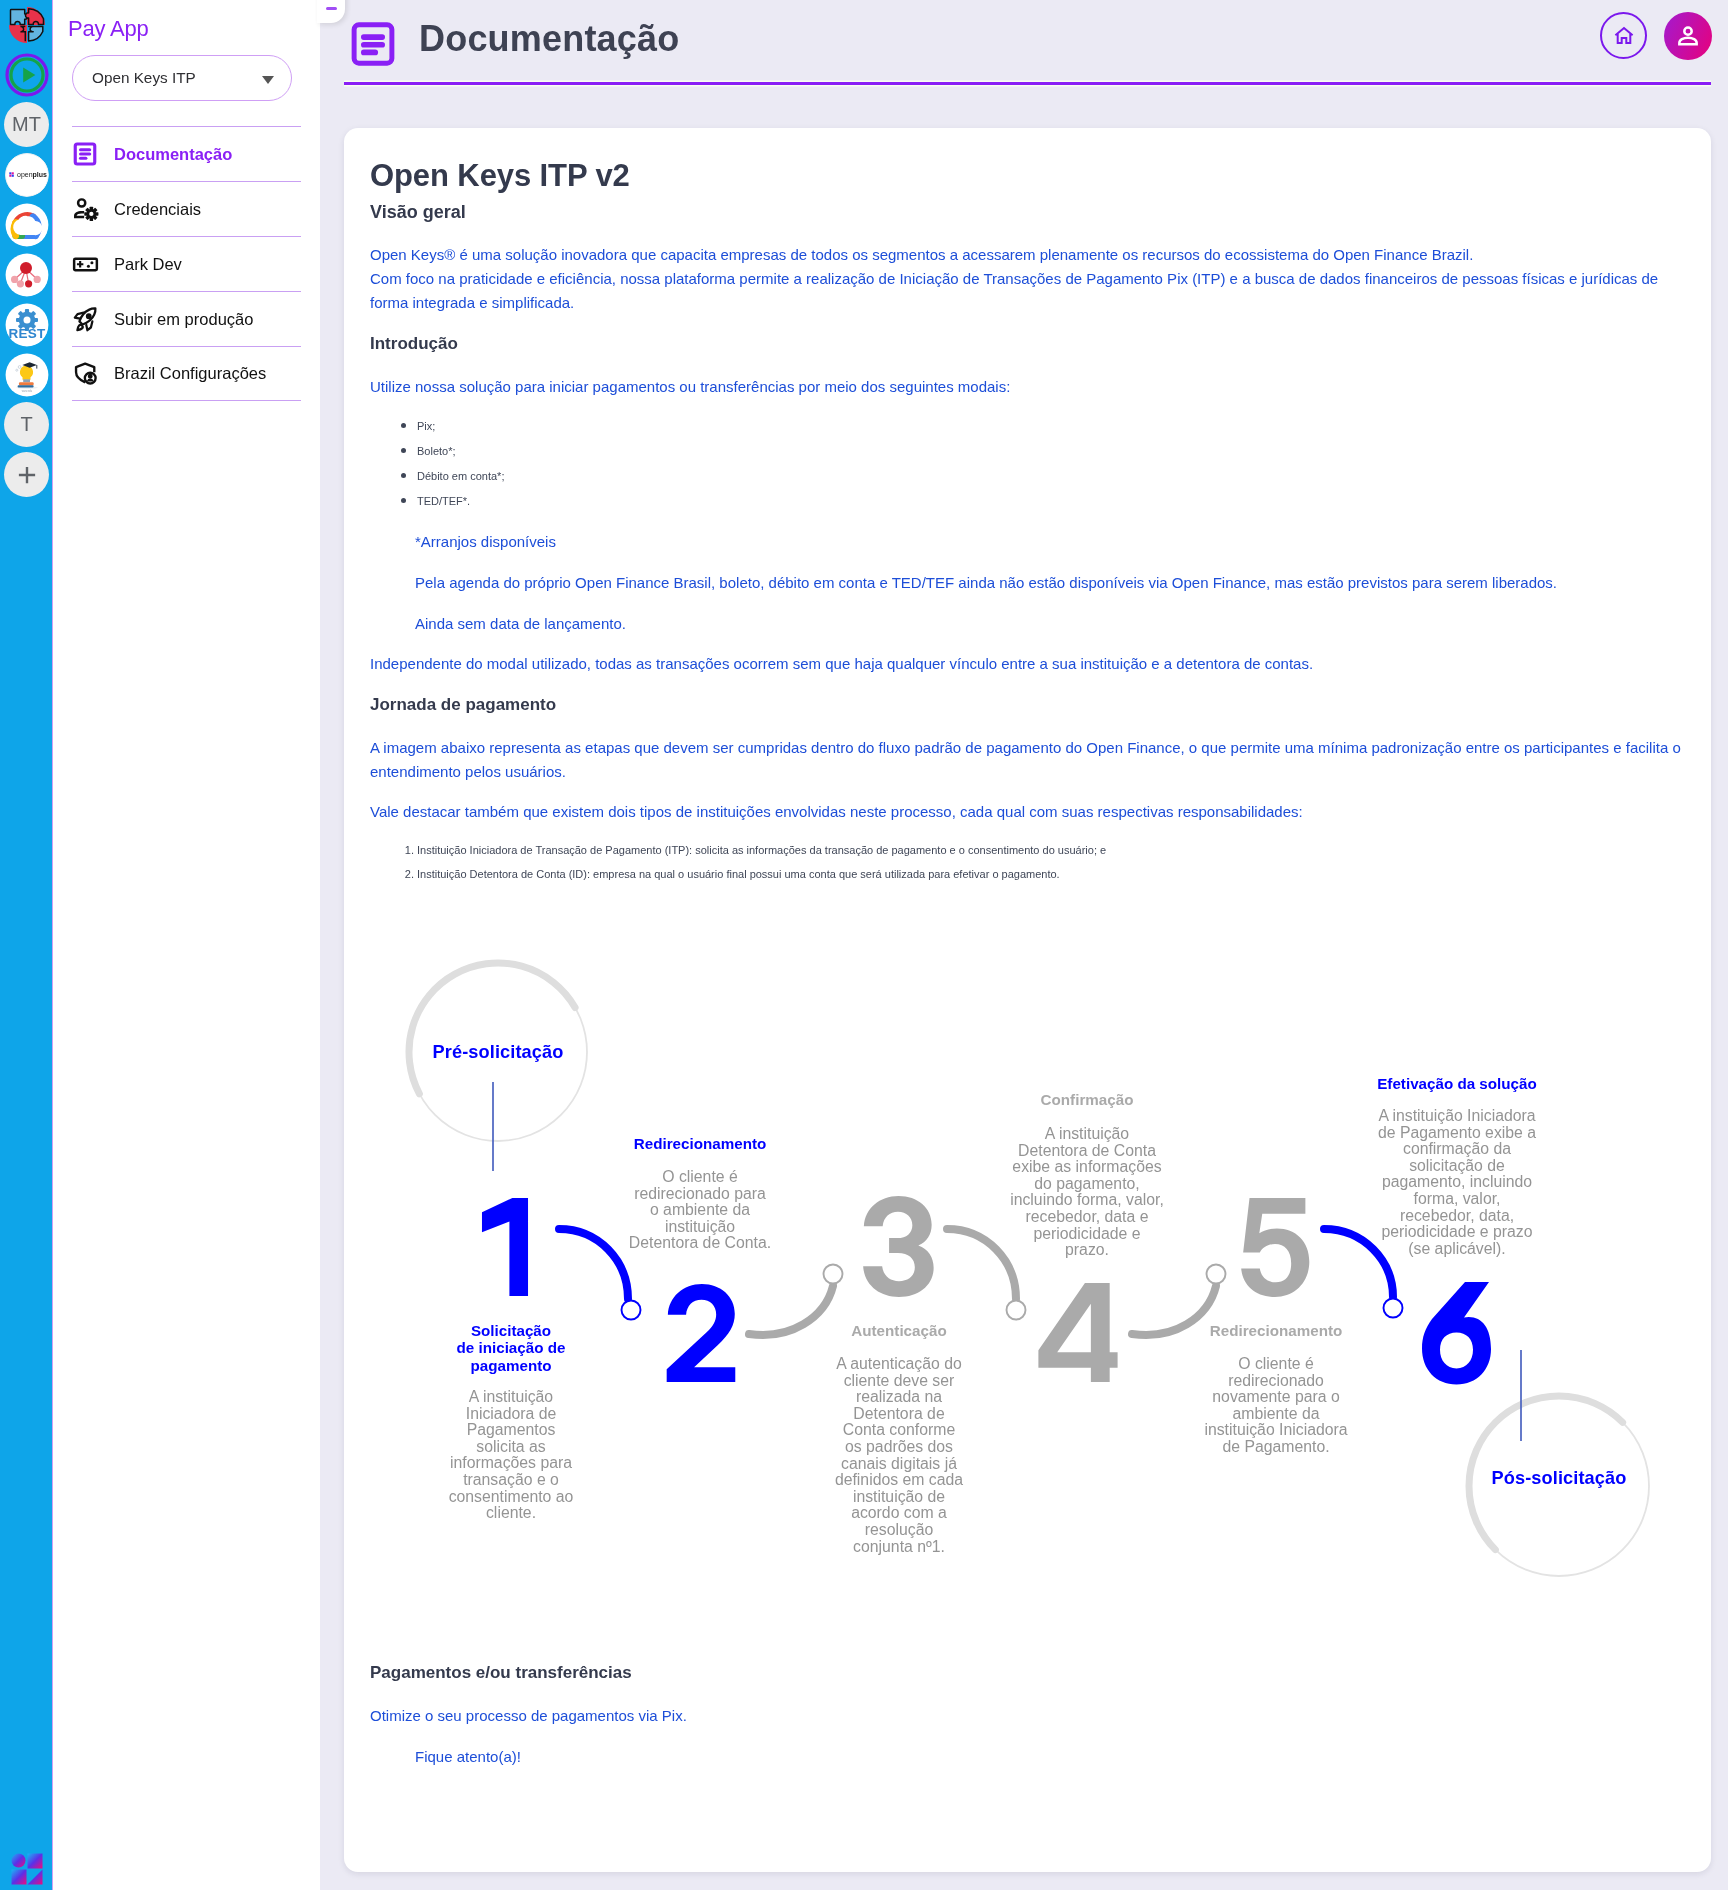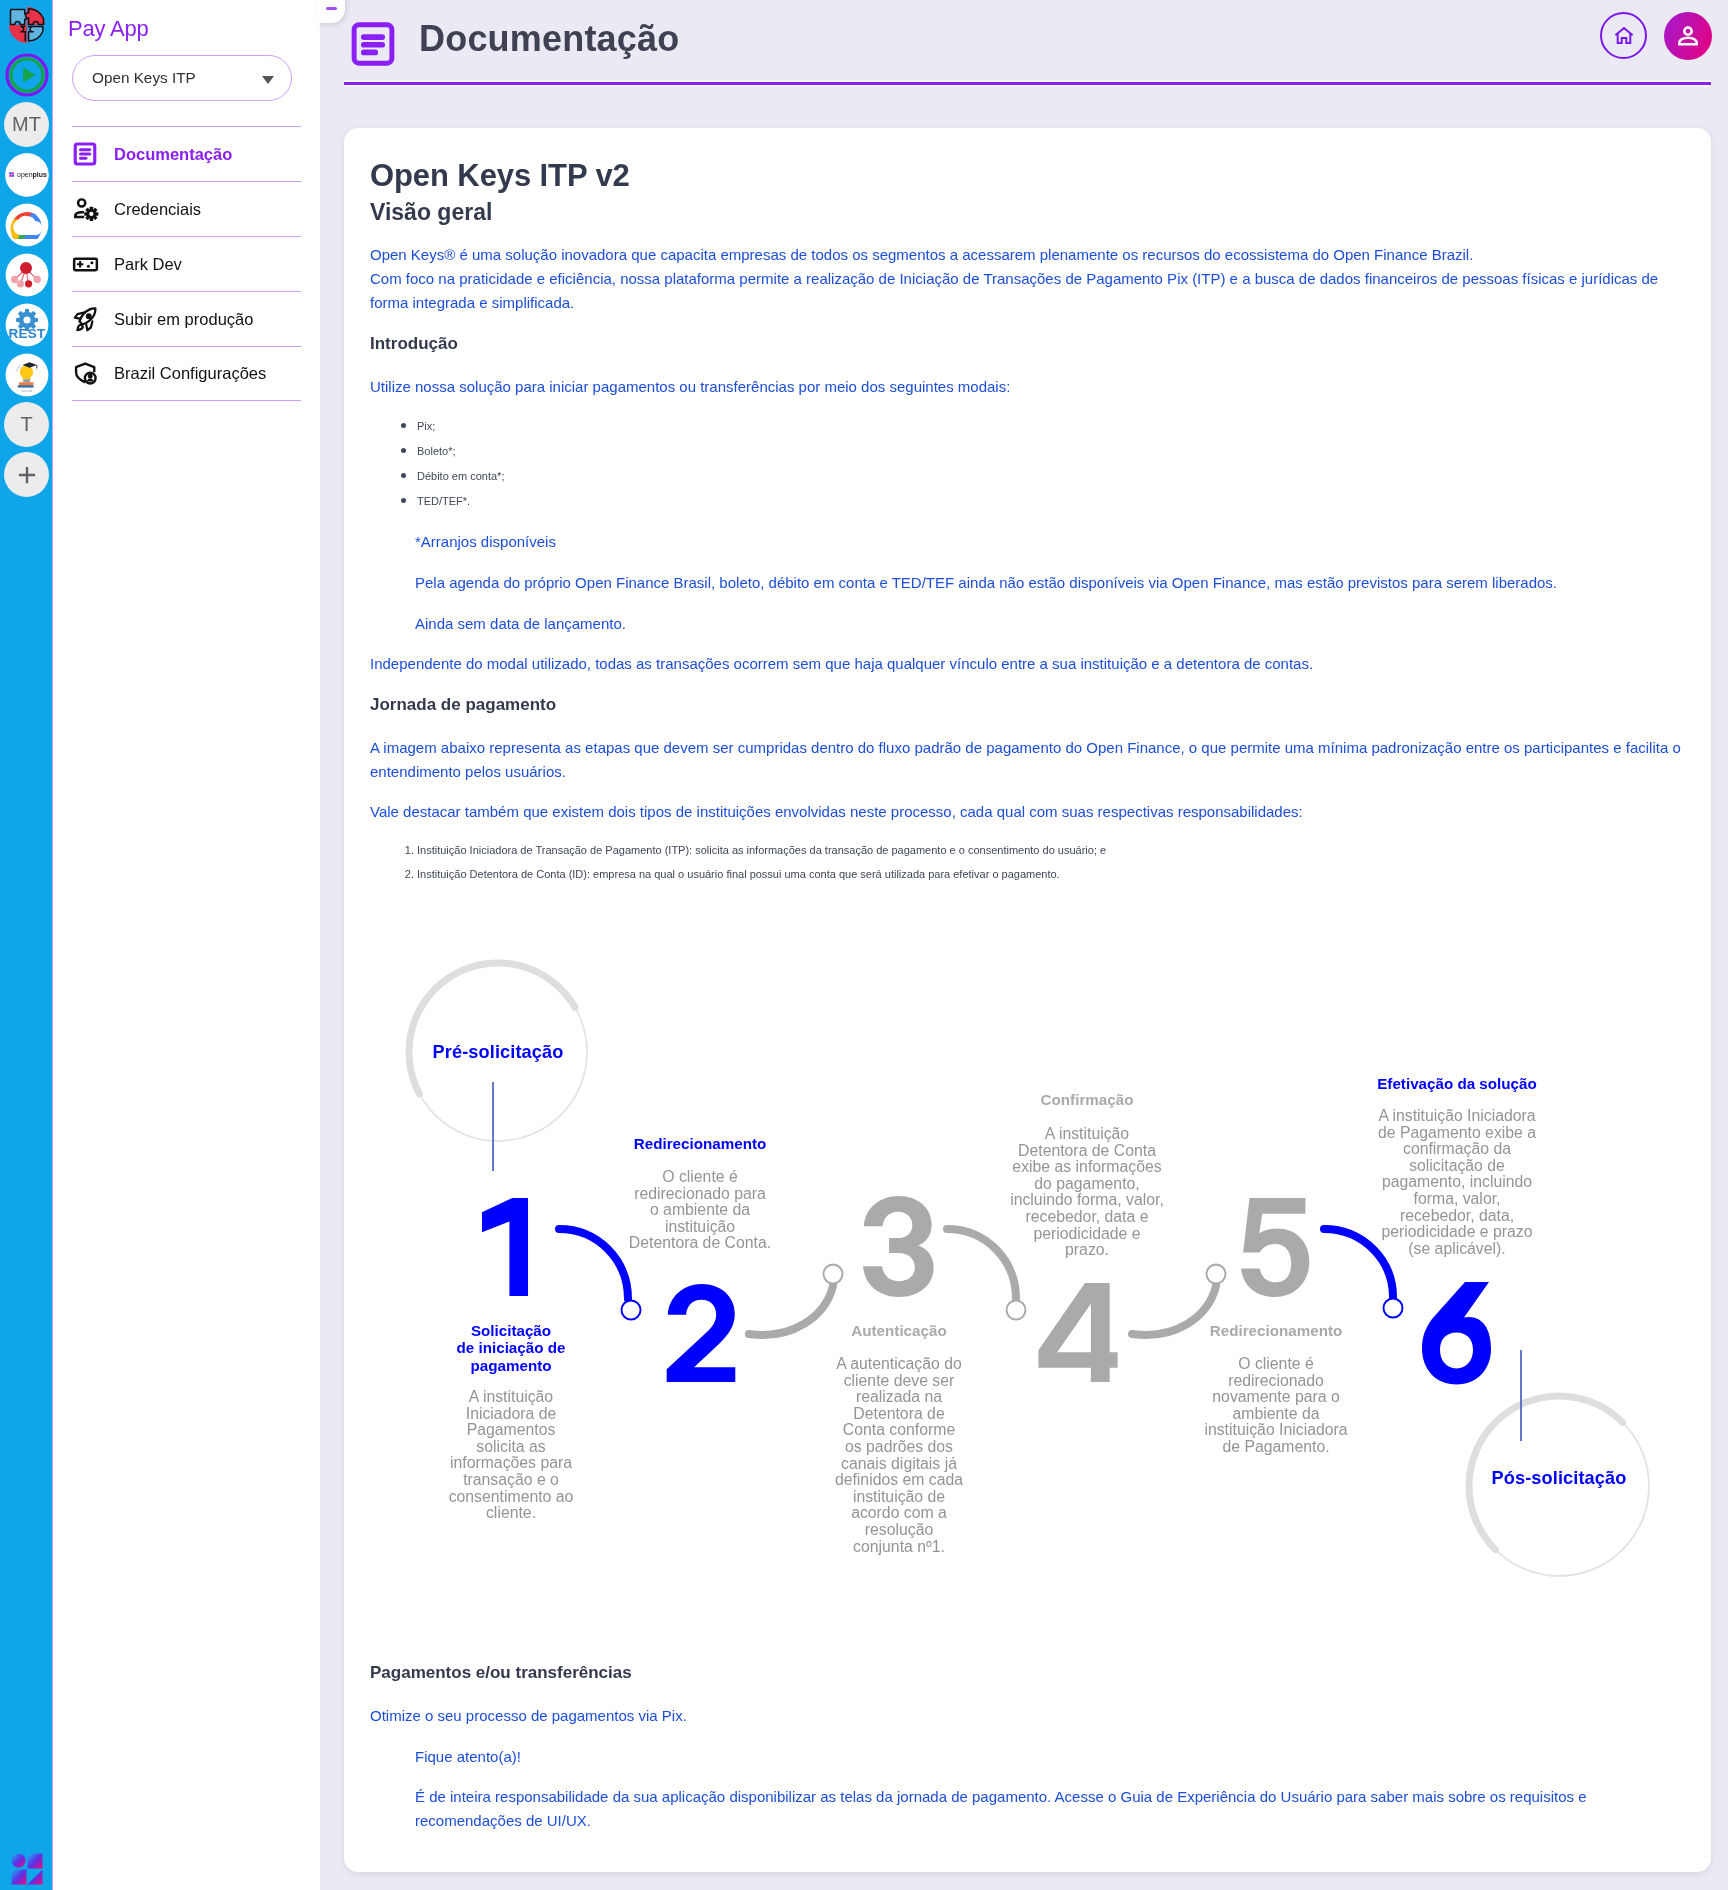--- a/index.html
+++ b/index.html
@@ -47,21 +47,21 @@
               border-radius:50%; display:flex; align-items:center; justify-content:center; }
   .avatar-btn { position:absolute; right:16px; top:12px; width:48px; height:48px; border-radius:50%;
               background:linear-gradient(115deg,#a21ad0 0%, #e8017b 100%);
               display:flex; align-items:center; justify-content:center; }
 
   
   .card { position:absolute; left:24px; top:128px; width:1367px; height:1744px; background:#fff;
           border-radius:14px; box-shadow:0 2px 6px rgba(30,30,70,0.10); }
   .doc { position:absolute; left:26px; top:29px; right:18px; color:#3d4456; }
   h1.t { font-size:31px; font-weight:bold; margin:0; color:#343a4d; letter-spacing:-0.1px; line-height:37px;}
-  h2.t { font-size:23px; font-weight:bold; margin:3px 0 0 0; color:#343a4d; line-height:30px;}
+  h2.t { font-size:18px; font-weight:bold; margin:3px 0 0 0; color:#343a4d; line-height:30px;}
   h3.t { font-size:17px; font-weight:bold; margin:15px 0 0 0; color:#343a4d; line-height:30px;}
   p.t { font-size:15px; line-height:23.8px; margin:16px 0 0 0; color:#1d4ed8; }
   ul.t, ol.t { margin:14px 0 0 0; padding-left:47px; font-size:11px; line-height:24px; color:#3f4657;}
   ul.t li, ol.t li { margin:0; }
   ul.t li::marker { font-size:15px; }
   blockquote.t { margin:0; padding-left:45px; padding-right:56px; }
   .blk { display:block; }
   blockquote.t p.t { margin-top:17px; }
   blockquote.t { margin-top:11px; }
 </style>
@@ -451,18 +451,17 @@
                 <text x="1087" y="333.20000000000005" text-anchor="middle" font-family="'Liberation Sans', sans-serif" font-size="15.8" fill="#949494">periodicidade e prazo</text>
                 <text x="1087" y="349.8" text-anchor="middle" font-family="'Liberation Sans', sans-serif" font-size="15.8" fill="#949494">(se aplicável).</text>
               </g>
             </svg>
         </div>
 
         <h3 class="t">Pagamentos e/ou transferências</h3>
         <p class="t">Otimize o seu processo de pagamentos via Pix.</p>
         <blockquote class="t">
           <p class="t">Fique atento(a)!</p>
-          <p class="t">É de inteira responsabilidade da sua aplicação disponibilizar as telas da jornada de pagamento. Acesse o Guia de Experiência do Usuário para saber mais sobre os requisitos e recomendações de UI/UX.</p>
         </blockquote>
       </div>
     </div>
   </div>
 </div>
 
 </body></html>

